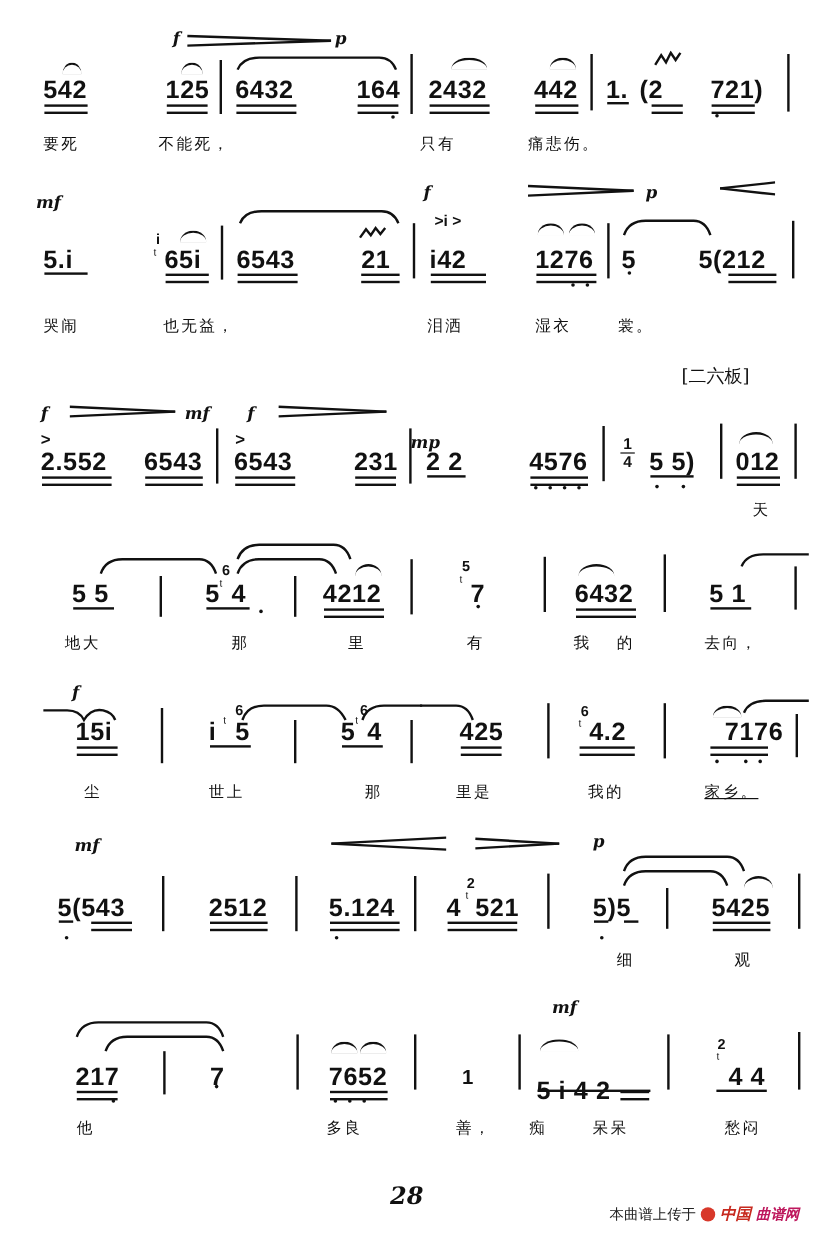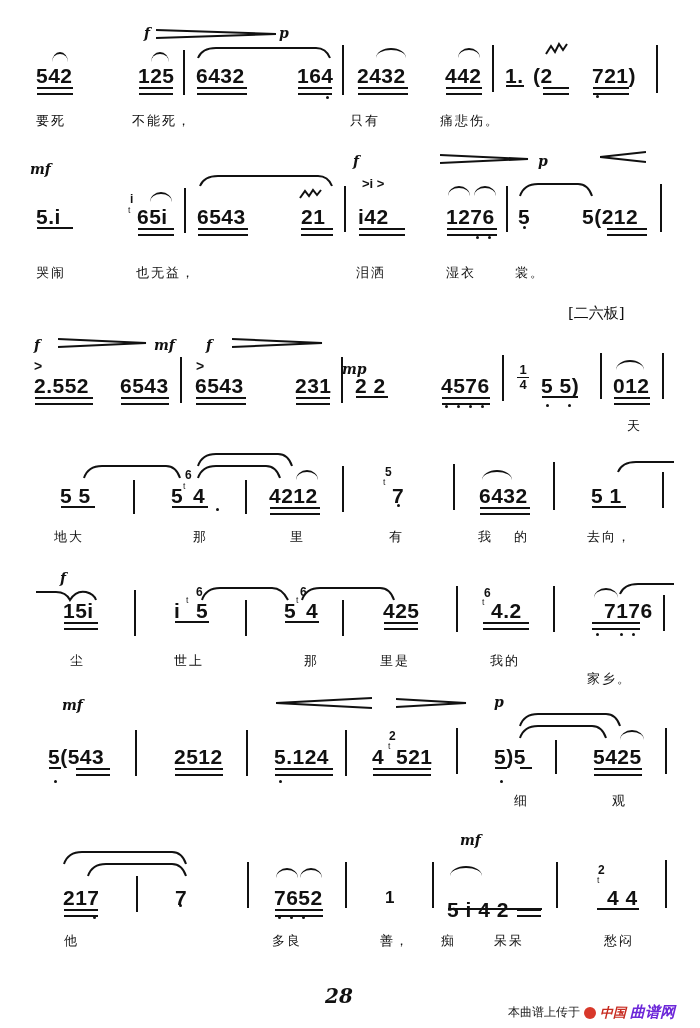--- a/index.html
+++ b/index.html
@@ -12,21 +12,21 @@
   .ul1 { position: absolute; height: 1px; border-bottom: 2px solid #111; }
   .ul2 { position: absolute; height: 4px; border-top: 2px solid #111; border-bottom: 2px solid #111; }
   .dot { position: absolute; width: 3px; height: 3px; background: #111; border-radius: 50%; }
   .slur { position: absolute; border-top: 2px solid #111; border-radius: 50% 50% 0 0 / 100% 100% 0 0; height: 8px; }
   .grace { position: absolute; font-family: "Liberation Sans", sans-serif; font-weight: bold; font-size: 12px; line-height: 12px; }
   .hairpin { position: absolute; }
   .pagenum { position: absolute; font-family: "DejaVu Serif", serif; font-style: italic; font-weight: bold; font-size: 20px; }
   .watermark { position: absolute; font-family: "DejaVu Sans", sans-serif; font-size: 12px; color: #222; display: flex; align-items: center; gap: 4px; }
   .wm-logo { display: inline-block; width: 12px; height: 12px; border-radius: 50%; background: #d8382a; }
   .wm-brand1 { color: #c72a1f; font-weight: bold; font-style: italic; font-size: 13px; }
-  .wm-brand2 { color: #6d28d9; font-weight: bold; font-style: italic; font-size: 15px; }
+  .wm-brand2 { color: #be185d; font-weight: bold; font-style: italic; font-size: 12px; }
   .section { position: absolute; font-family: "DejaVu Serif", serif; font-size: 15px; }
 </style>
 </head>
 <body>
 
 <div>
   <span class="dyn" style="left:144px;top:26px;">f</span>
   <svg class="hairpin" style="left:156px;top:27px;" width="120" height="14">
     <line x1="0" y1="3" x2="120" y2="7" stroke="#111" stroke-width="2"></line>
     <line x1="0" y1="11" x2="120" y2="7" stroke="#111" stroke-width="2"></line>
@@ -340,21 +340,21 @@
   <div class="dot" style="left:620px;top:633px;"></div>
   <div class="dot" style="left:632px;top:633px;"></div>
 
   <div class="bar" style="left:663px;top:595px;height:36px;"></div>
 
   <span class="lyr" style="left:70px;top:650px;">尘</span>
   <span class="lyr" style="left:174px;top:650px;">世上</span>
   <span class="lyr" style="left:304px;top:650px;">那</span>
   <span class="lyr" style="left:380px;top:650px;">里是</span>
   <span class="lyr" style="left:490px;top:650px;">我的</span>
-  <span class="lyr" style="left:587px;top:668px;">家乡。</span>
+  <span class="lyr" style="left:587px;top:650px;text-decoration:underline;">家乡。</span>
 </div>
 
 <div>
   <span class="dyn" style="left:62px;top:698px;">mf</span>
   <svg class="hairpin" style="left:276px;top:696px;" width="96" height="14">
     <line x1="0" y1="7" x2="96" y2="2" stroke="#111" stroke-width="2"></line>
     <line x1="0" y1="7" x2="96" y2="12" stroke="#111" stroke-width="2"></line>
   </svg>
   <svg class="hairpin" style="left:396px;top:696px;" width="72" height="14">
     <line x1="0" y1="3" x2="70" y2="7" stroke="#111" stroke-width="2"></line>

